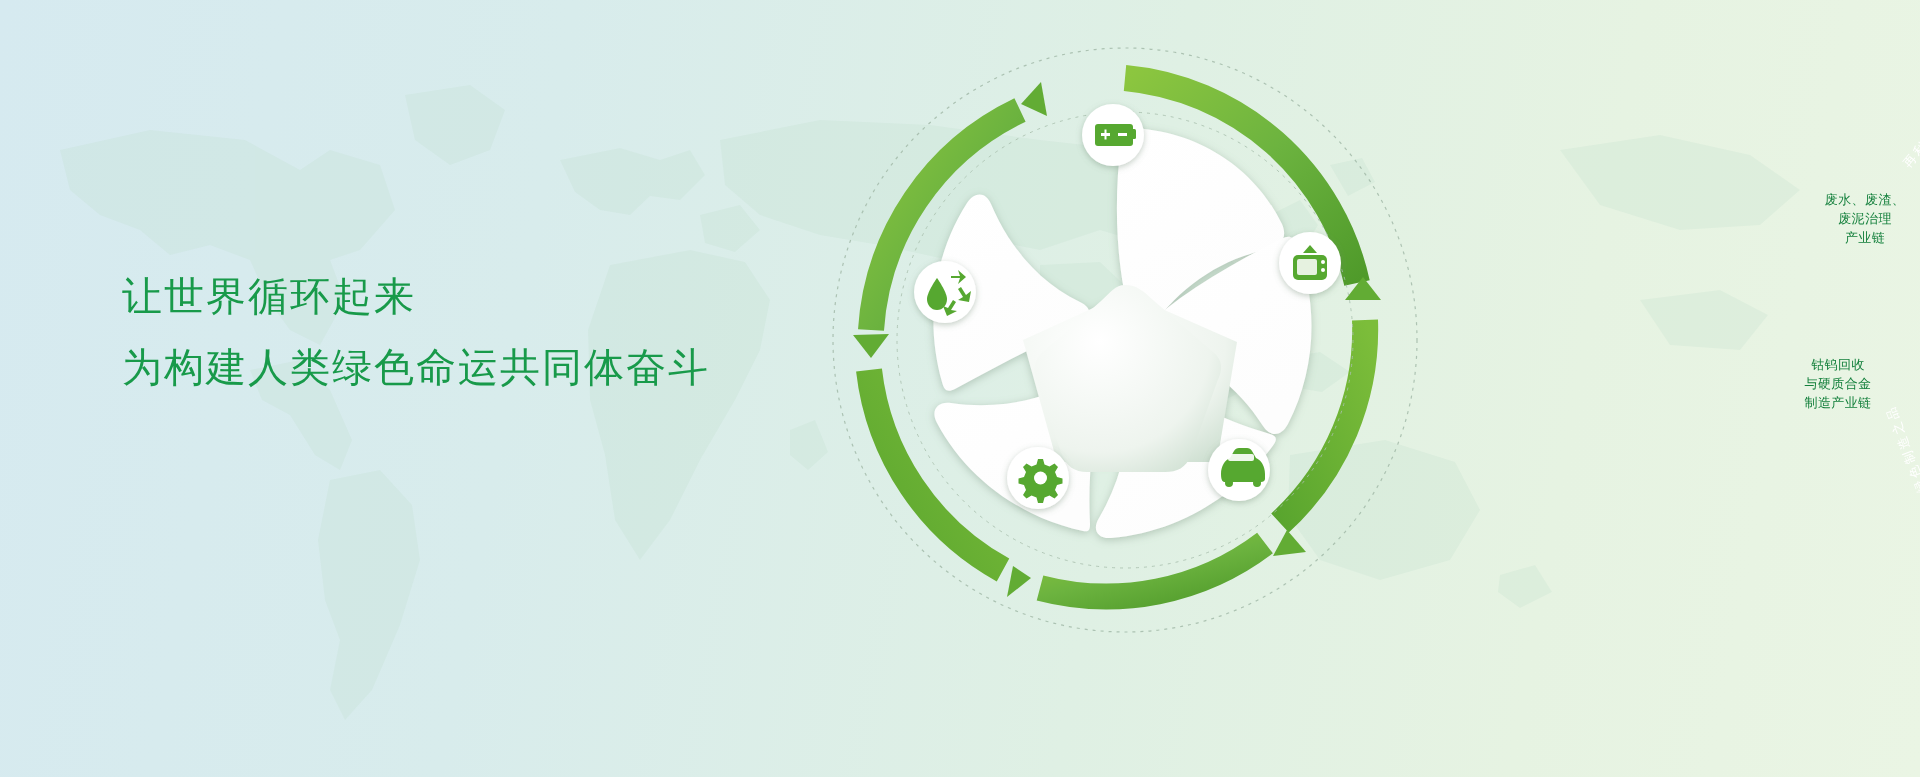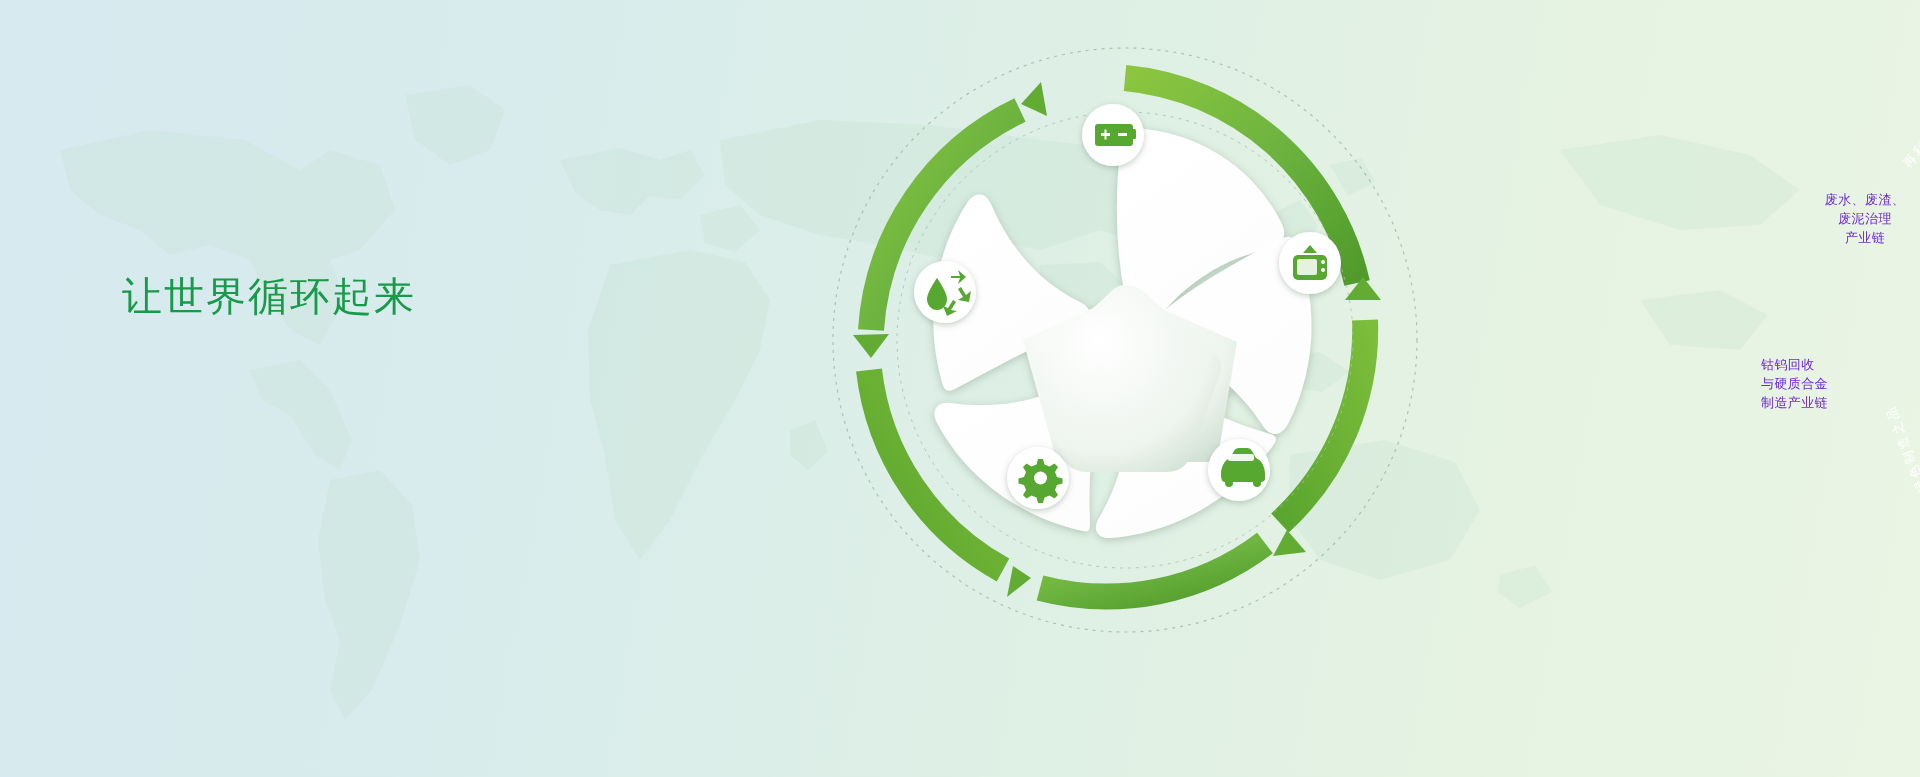--- a/index.html
+++ b/index.html
@@ -16,23 +16,23 @@
   
   .headline {
     position:absolute; left:122px; top:268px; width:760px;
     color:#189a4a; line-height:1.42; letter-spacing:2px;
   }
   .headline div { font-size:40px; font-weight:500; white-space:nowrap; }
   .headline .l2 { margin-top:14px; }
   .dgwrap { position:absolute; left:825px; top:0px; width:600px; height:777px; }
 
   
-  .plabel{ position:absolute; font-size:13px; line-height:1.48; color:#6d28d9;
+  .plabel{ position:absolute; font-size:13px; line-height:1.48; color:#15803d;
            letter-spacing:.4px; white-space:pre-line; }
-  #lbl-cobalt { left:936px;  top:355px; width:110px; }
+  #lbl-cobalt { left:958px;  top:355px; width:110px; text-align:center; }
   #lbl-waste  { left:988px;  top:190px; width:104px; text-align:center; }
 
   
   .ringlbl{ position:absolute; font-size:12.5px; color:#ffffff; letter-spacing:3px;
             font-weight:400; white-space:nowrap; transform-origin:50% 50%; }
 </style>
 </head>
 <body>
 
 <svg id="worldmap" viewBox="0 0 1920 777" preserveAspectRatio="none" aria-hidden="true">
@@ -72,20 +72,21 @@
     <path d="M1270,215 L1300,200 L1318,225 L1300,255 L1275,245 Z"></path>
     <path d="M1330,165 L1362,158 L1375,182 L1348,196 Z"></path>
 
     <path d="M1560,150 L1660,135 L1750,155 L1800,190 L1760,225 L1680,230 L1600,205 Z"></path>
     <path d="M1640,300 L1720,290 L1768,315 L1740,350 L1670,345 Z"></path>
   </g>
 </svg>
 
 <div class="headline">
   <div class="l1">让世界循环起来</div>
+  <div class="l2">为构建人类绿色命运共同体奋斗</div>
 </div>
 
 <div class="dgwrap">
 
 <svg width="600" height="777" viewBox="0 0 600 777">
   <defs>
     <linearGradient id="gRing" x1="0" y1="0" x2="1" y2="1">
       <stop offset="0%" stop-color="#8cc63f"></stop>
       <stop offset="50%" stop-color="#6cb33f"></stop>
       <stop offset="100%" stop-color="#4f9a2a"></stop>

